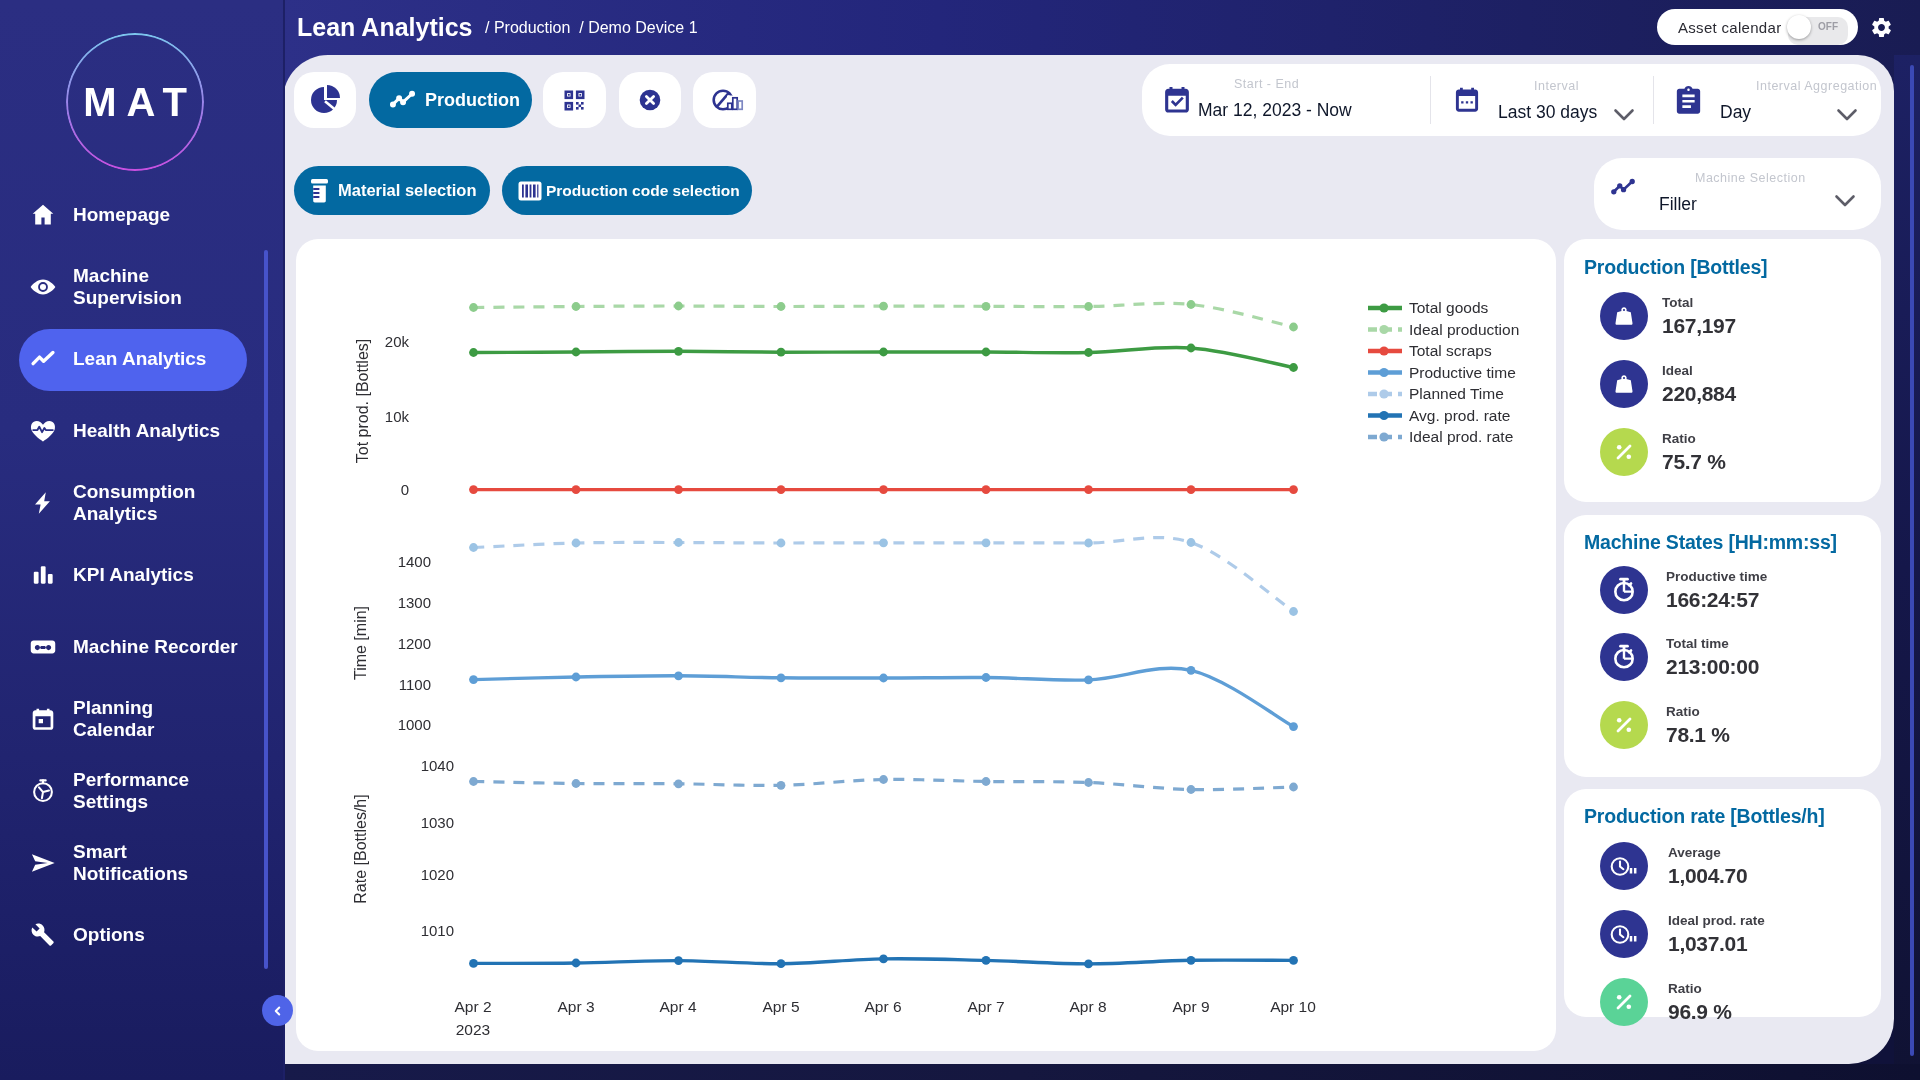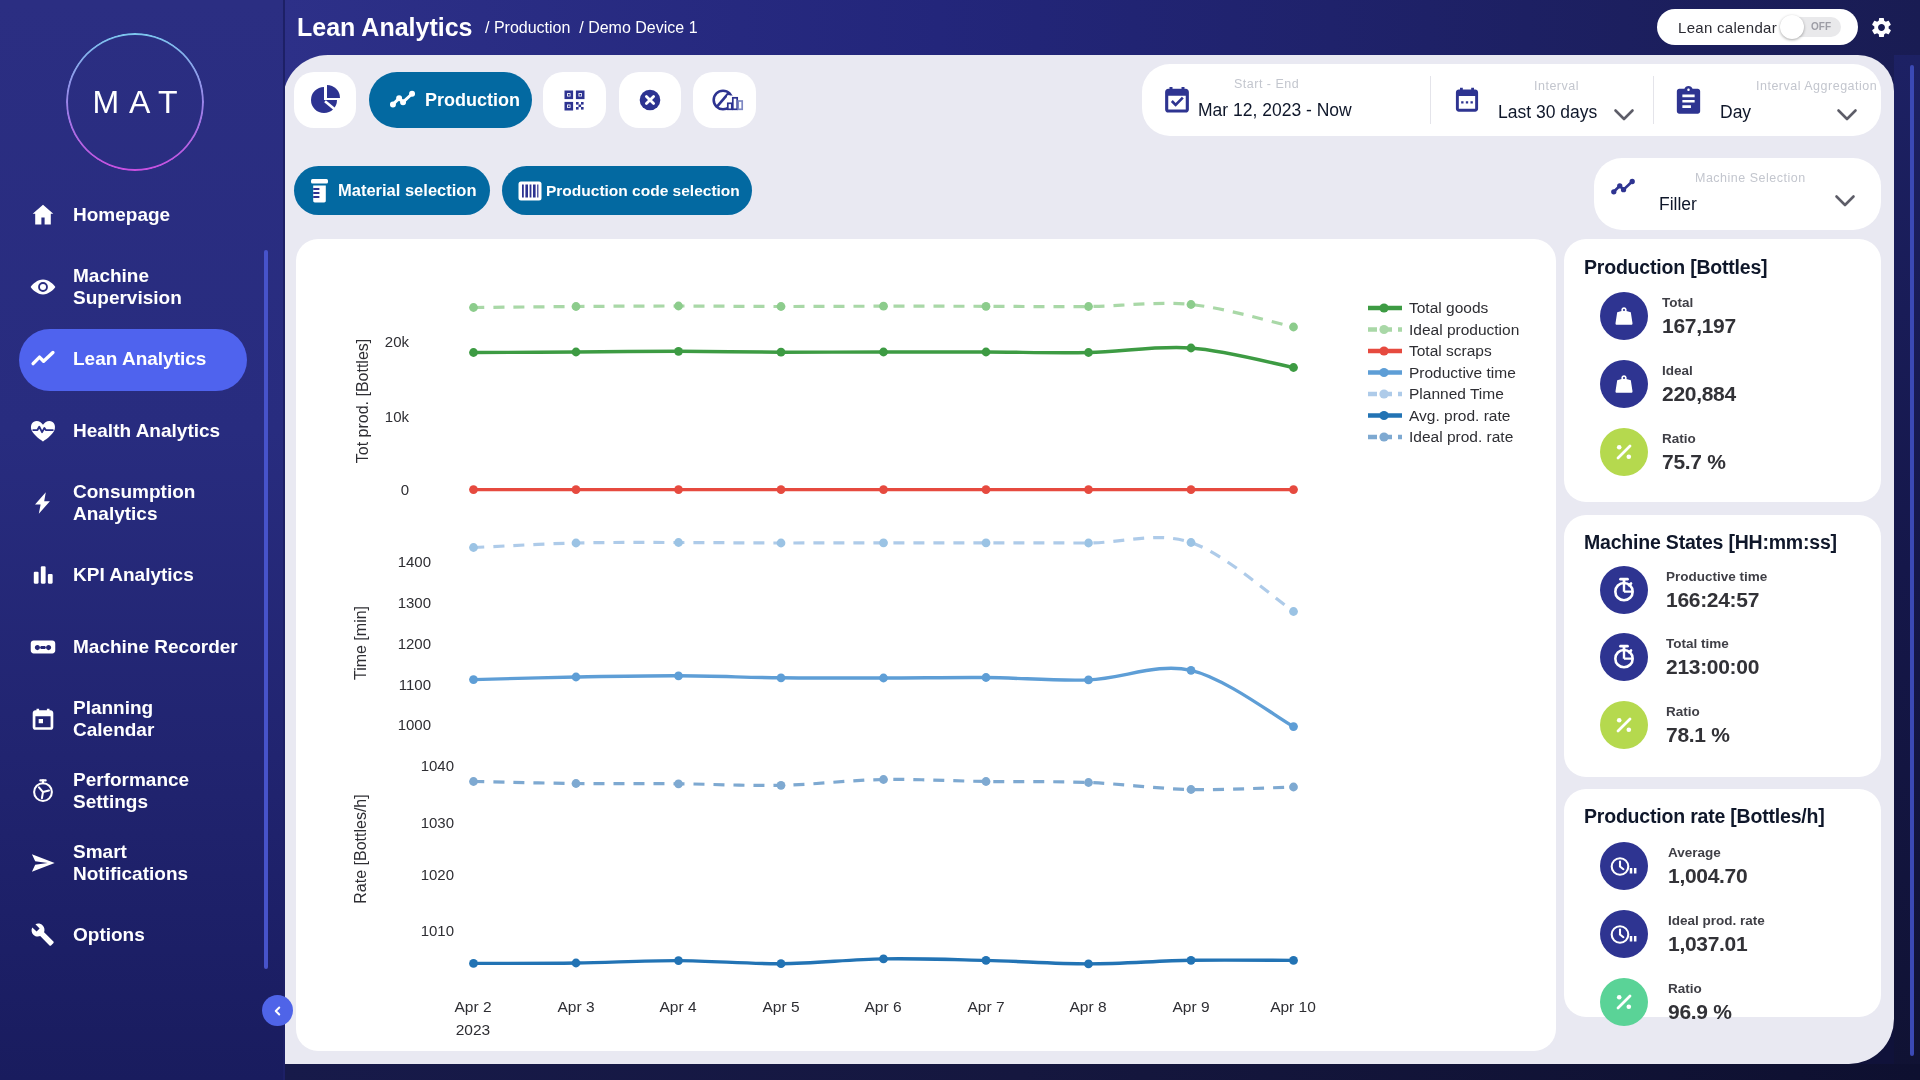--- a/index.html
+++ b/index.html
@@ -4,36 +4,36 @@
 *{margin:0;padding:0;box-sizing:border-box;}
 html,body{width:1920px;height:1080px;overflow:hidden;}
 body{font-family:"Liberation Sans",sans-serif;background:#10123a;position:relative;}
 #topbarbg{left:283px;top:0;width:1637px;height:105px;background:linear-gradient(90deg,#2d3088 0%,#23267b 40%,#191c53 100%);}
 #rightstrip{left:1894px;top:55px;width:26px;height:1025px;background:linear-gradient(180deg,#1d2164 0%,#15174a 50%,#101233 100%);}
 #bottomstrip{left:283px;top:1064px;width:1637px;height:16px;background:linear-gradient(90deg,#171a4a 0%,#15173f 45%,#0e1030 100%);}
 .abs{position:absolute;}
 
 #sidebar{left:0;top:0;width:283px;height:1080px;z-index:3;background:linear-gradient(180deg,#2b2e82 0%,#282c7f 40%,#212470 70%,#1c1f66 88%,#191c5e 100%);box-shadow:2px 0 0 #1d2066;}
 #logo{left:66px;top:33px;width:138px;height:138px;border-radius:50%;border:2px solid transparent;background:linear-gradient(180deg,#7cc6ee,#9d7fe8 55%,#c84fe0) border-box;-webkit-mask:linear-gradient(#fff 0 0) padding-box,linear-gradient(#fff 0 0);-webkit-mask-composite:xor;mask-composite:exclude;}
-#logotxt{left:66px;top:33px;width:138px;height:138px;color:#fff;font-size:32px;letter-spacing:10px;text-indent:10px;display:flex;align-items:center;justify-content:center;font-weight:400;}
+#logotxt{left:66px;top:33px;width:138px;height:138px;color:#fff;font-size:40px;letter-spacing:10px;text-indent:10px;display:flex;align-items:center;justify-content:center;font-weight:700;}
 .navitem{position:absolute;left:0;width:270px;height:72px;display:flex;align-items:center;color:#fff;}
 .navitem .ic{position:absolute;left:29px;width:28px;height:28px;display:flex;align-items:center;justify-content:center;}
 .navitem .lbl{position:absolute;left:73px;font-size:19px;font-weight:700;line-height:22px;}
 #activepill{left:19px;top:329px;width:228px;height:62px;border-radius:31px;background:#4f63ee;}
 #sidescroll{left:264px;top:250px;width:4px;height:719px;border-radius:2px;background:#4753ca;}
 #linecard{left:12px;top:984px;width:243px;height:79px;border-radius:16px;background:#2c3590;}
 #linecard .l1{position:absolute;left:17px;top:16px;font-size:16px;color:#e6e7f8;}
 #linecard .l2{position:absolute;left:17px;top:42px;font-size:21px;color:#fff;}
 #collapse{left:262px;top:995px;width:31px;height:31px;border-radius:50%;background:#4f64e8;color:#fff;display:flex;align-items:center;justify-content:center;}
 
 #tbtitle{left:297px;top:13px;color:#fff;font-size:25px;font-weight:700;}
 #tbcrumb{left:485px;top:19px;color:#fff;font-size:16px;}
 #assetpill{left:1657px;top:9px;width:201px;height:36px;border-radius:18px;background:#fff;display:flex;align-items:center;}
 #assetpill .t{margin-left:21px;font-size:15px;color:#2b2b33;letter-spacing:.3px;}
-#toggle{position:absolute;left:124px;top:8px;width:60px;height:20px;border-radius:10px;background:#e9e9eb;}
+#toggle{position:absolute;left:131px;top:8px;width:60px;height:28px;border-radius:10px;background:#e9e9eb;}
 #knob{position:absolute;left:-1px;top:-2px;width:24px;height:24px;border-radius:50%;background:#fff;box-shadow:0 1px 3px rgba(0,0,0,.35);}
 #offtxt{position:absolute;left:30px;top:4px;font-size:10px;font-weight:700;color:#9d9da5;}
 
 #content{left:283px;top:55px;width:1611px;height:1009px;background:#e9e9f2;border-radius:45px 36px 45px 0;}
 #vscroll{left:1910px;top:65px;width:4px;height:991px;border-radius:2px;background:#3b49b5;}
 .wbtn{position:absolute;background:#fff;border-radius:20px;}
 .bluebtn{position:absolute;background:#0369a1;border-radius:28px;color:#fff;display:flex;align-items:center;}
 .card{position:absolute;background:#fff;}
 
 #b1{left:11px;top:17px;width:62px;height:56px;}
@@ -53,21 +53,21 @@
 .plabel{position:absolute;font-size:12.5px;color:#c3c6ce;letter-spacing:.5px;margin-left:36px;}
 .pvalue{position:absolute;font-size:17.5px;color:#0f172a;}
 
 #mselcard{left:1311px;top:103px;width:287px;height:72px;border-radius:28px;}
 
 #chartcard{left:13px;top:184px;width:1260px;height:812px;border-radius:22px;}
 
 #rc1{left:1281px;top:184px;width:317px;height:263px;border-radius:22px;}
 #rc2{left:1281px;top:460px;width:317px;height:262px;border-radius:22px;}
 #rc3{left:1281px;top:734px;width:317px;height:228px;border-radius:22px;}
-.rtitle{position:absolute;left:20px;font-size:19.5px;font-weight:700;color:#0f172a;letter-spacing:-.2px;}
+.rtitle{position:absolute;left:20px;font-size:19.5px;font-weight:700;color:#0369a1;letter-spacing:-.2px;}
 .srow{position:absolute;left:36px;display:flex;align-items:center;}
 .scirc{width:48px;height:48px;border-radius:50%;display:flex;align-items:center;justify-content:center;flex:none;}
 .stxt{margin-left:14px;}
 #rc2 .stxt{margin-left:18px;}
 #rc3 .stxt{margin-left:20px;}
 .slab{font-size:13.5px;font-weight:700;color:#3f3f46;line-height:16px;}
 .sval{font-size:21px;font-weight:700;color:#323237;margin-top:2px;letter-spacing:-.3px;line-height:25px;}
 .bluec{background:#2e3491;}
 .greenc{background:#b5d94e;}
 .mintc{background:#5ad397;}
@@ -177,21 +177,21 @@
     </div>
   <div id="collapse" class="abs">
       <svg width="12" height="12" viewBox="0 0 24 24" fill="none" stroke="#fff" stroke-width="4" stroke-linecap="round" stroke-linejoin="round">
         <path d="M14.5 5 7.5 12l7 7"></path>
       </svg>
     </div>
 </div>
 <div id="tbtitle" class="abs">Lean Analytics</div>
 <div id="tbcrumb" class="abs">/ Production&nbsp; / Demo Device 1</div>
 <div id="assetpill" class="abs">
-    <span class="t">Lean calendar</span>
+    <span class="t">Asset calendar</span>
   <div id="toggle">
       <div id="knob"></div>
       <div id="offtxt">OFF</div>
     </div>
 </div>
 <div class="abs" style="left:1870px;top:16px">
     <svg width="23" height="23" viewBox="0 0 24 24" fill="#fff">
       <path d="M19.4 13c.04-.33.06-.66.06-1s-.02-.67-.07-1l2.1-1.65c.19-.15.24-.42.12-.64l-2-3.46c-.12-.22-.39-.3-.61-.22l-2.49 1c-.52-.4-1.08-.73-1.69-.98l-.38-2.65A.49.49 0 0 0 14 2h-4c-.25 0-.46.18-.49.42l-.38 2.65c-.61.25-1.17.59-1.69.98l-2.49-1c-.23-.09-.49 0-.61.22l-2 3.46c-.13.22-.07.49.12.64L4.56 11c-.05.33-.07.66-.07 1s.02.67.07 1l-2.1 1.65c-.19.15-.24.42-.12.64l2 3.46c.12.22.39.3.61.22l2.49-1c.52.4 1.08.73 1.69.98l.38 2.65c.03.24.24.42.49.42h4c.25 0 .46-.18.49-.42l.38-2.65c.61-.25 1.17-.59 1.69-.98l2.49 1c.23.09.49 0 .61-.22l2-3.46c.12-.22.07-.49-.12-.64L19.4 13zM12 15.6c-1.98 0-3.6-1.62-3.6-3.6s1.62-3.6 3.6-3.6 3.6 1.62 3.6 3.6-1.62 3.6-3.6 3.6z"></path>
     </svg>
   </div>

